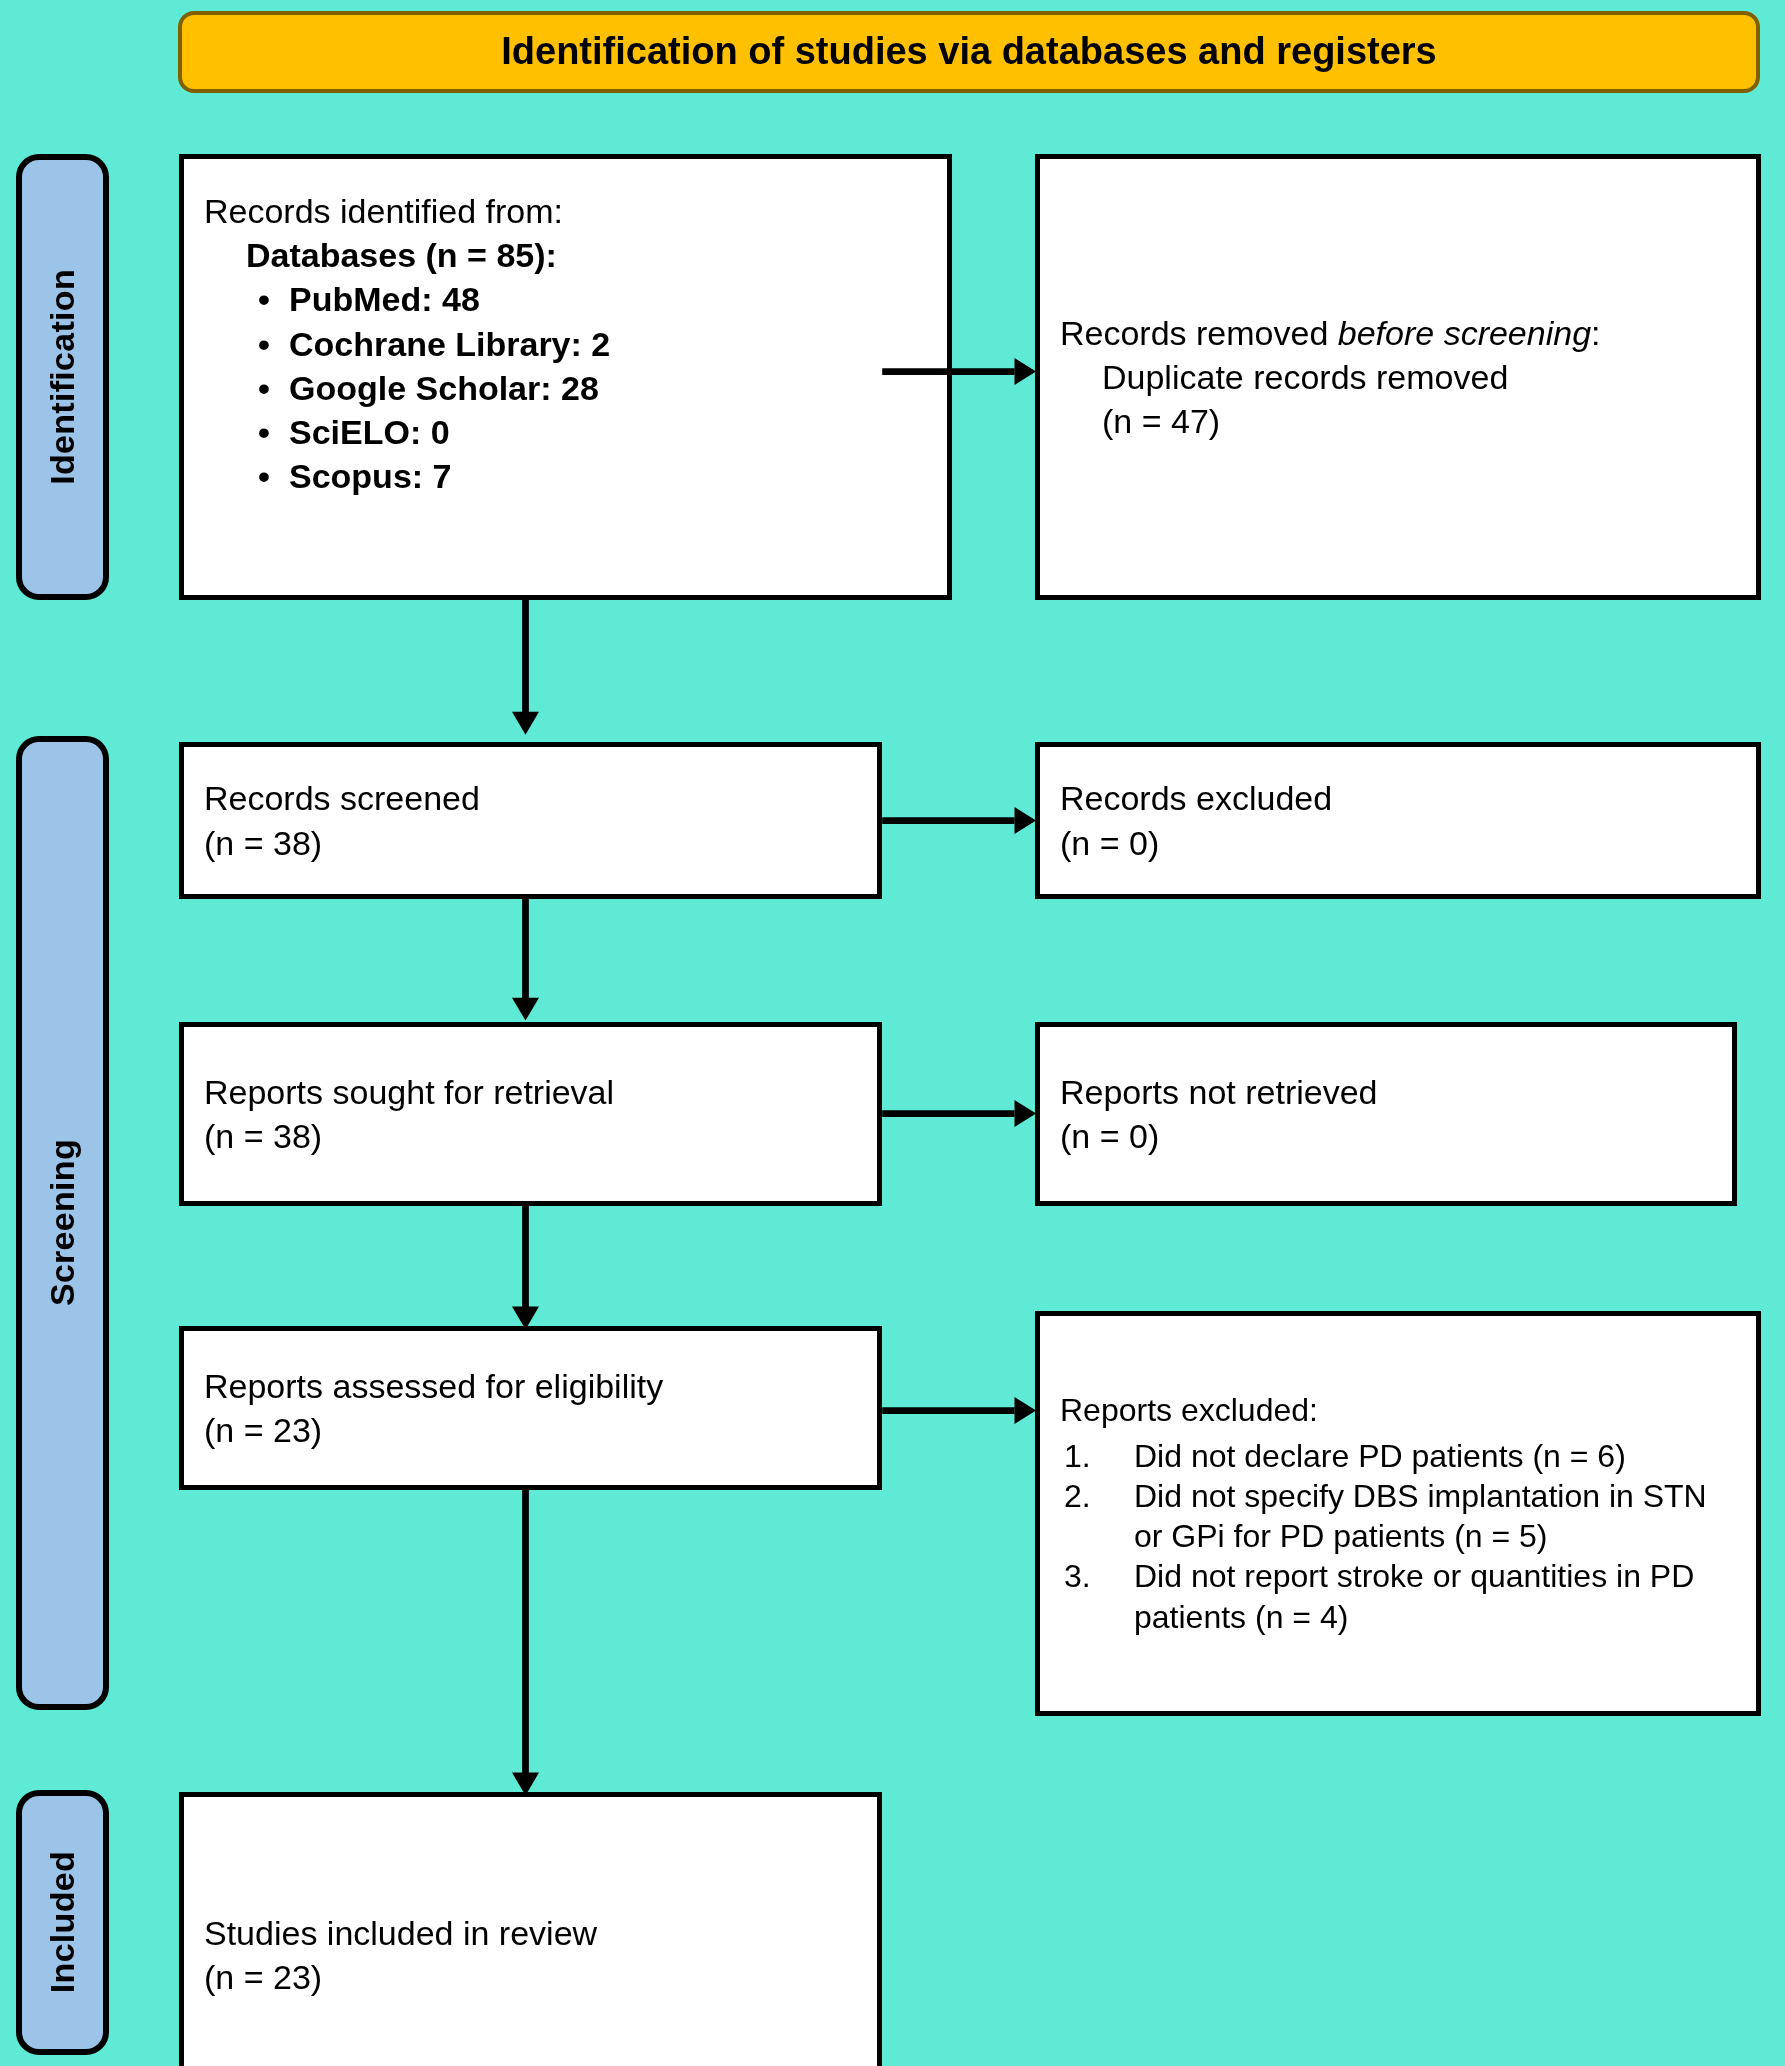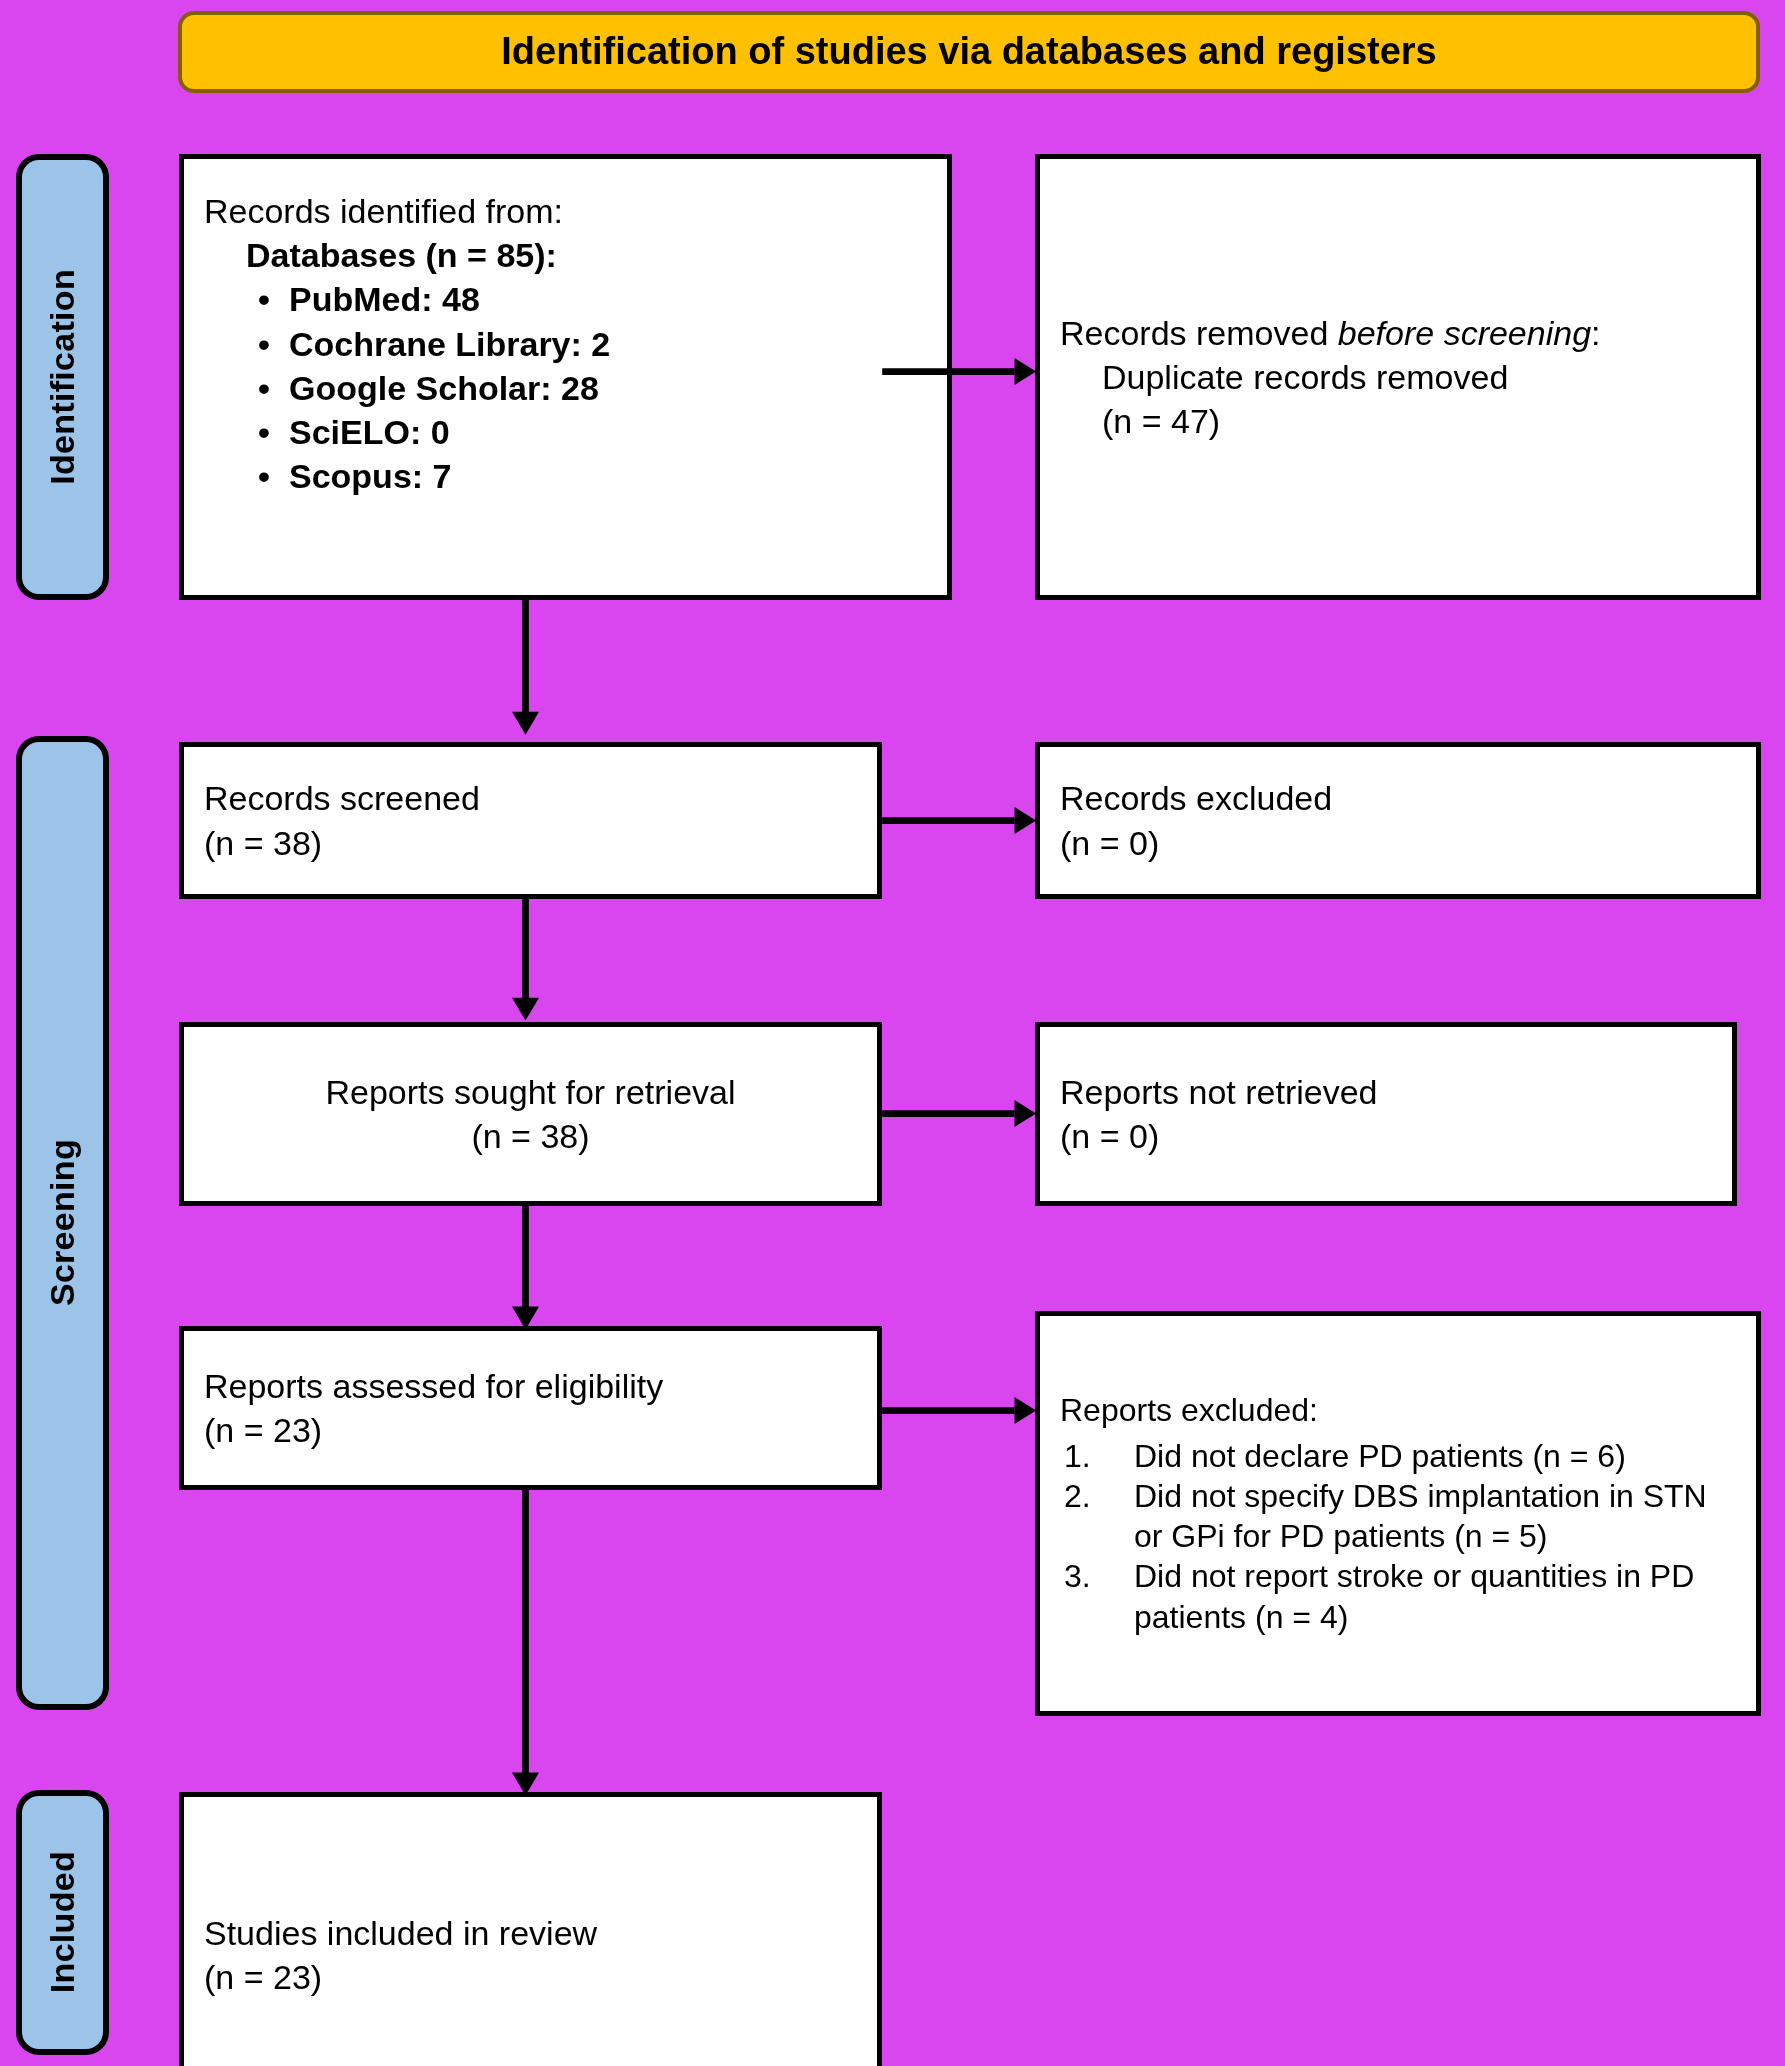--- a/index.html
+++ b/index.html
@@ -10,21 +10,21 @@
   }
   body {
     font-family: "Liberation Sans", sans-serif;
     -webkit-font-smoothing: antialiased;
   }
 
   #diagram {
     position: relative;
     width: 1785px;
     height: 2066px;
-    background: #d946ef;
+    background: #5eead4;
     overflow: hidden;
   }
 
   
   .banner {
     position: absolute;
     box-sizing: border-box;
     background: #FFC000;
     border: 4.7px solid #806000;
     border-radius: 16px;
@@ -191,21 +191,21 @@
     </svg>
   </div>
 
   <div class="conn" style="left:512px; top:899px;">
     <svg width="27" height="123" viewBox="0 0 40 182">
       <line x1="20" y1="0" x2="20" y2="148" stroke="#000" stroke-width="10"></line>
       <polygon points="0,146 40,146 20,180" fill="#000"></polygon>
     </svg>
   </div>
 
-  <div class="box" style="left:179px; top:1022px; width:703px; height:184px; font-size:34px;text-align:center;">
+  <div class="box" style="left:179px; top:1022px; width:703px; height:184px; font-size:34px;">
     <div class="line">Reports sought for retrieval</div>
     <div class="line">(n = 38)</div>
   </div>
 
   <div class="box" style="left:1035px; top:1022px; width:702px; height:184px; font-size:34px;">
     <div class="line">Reports not retrieved</div>
     <div class="line">(n = 0)</div>
   </div>
 
   <div class="conn" style="left:882px; top:1100px;">

